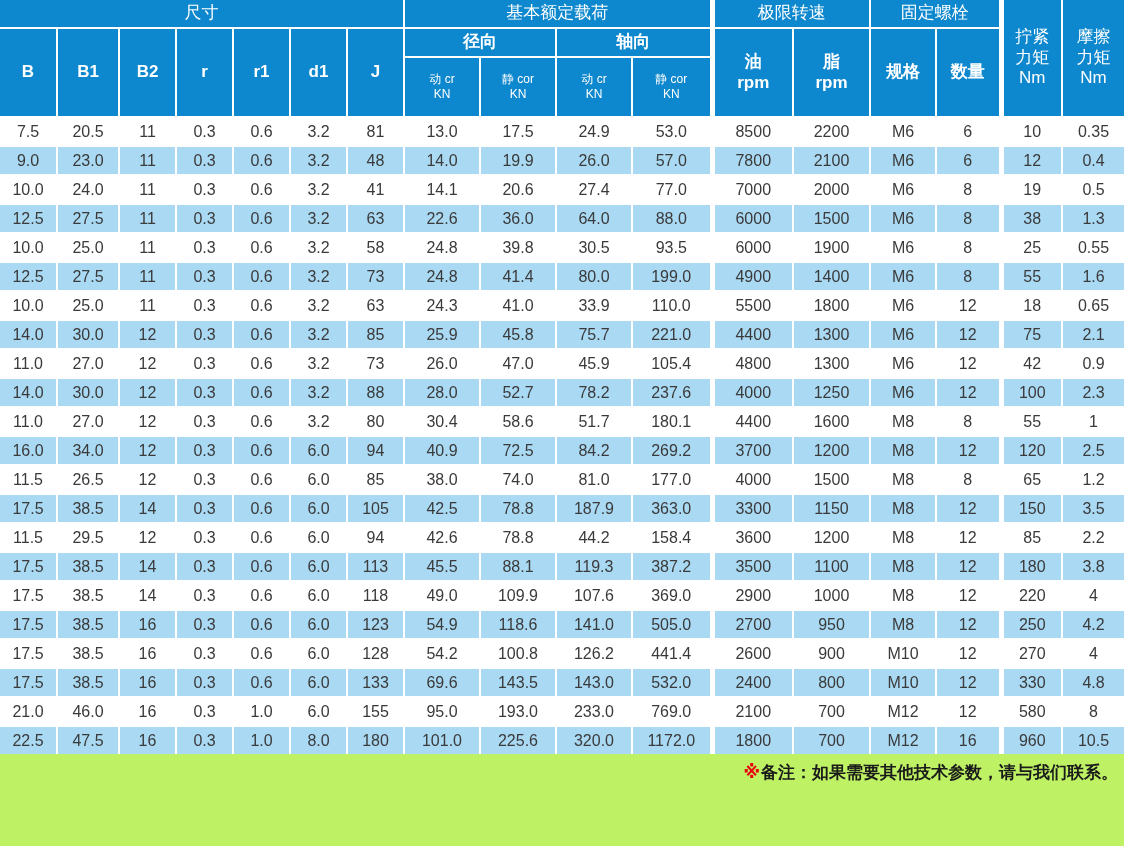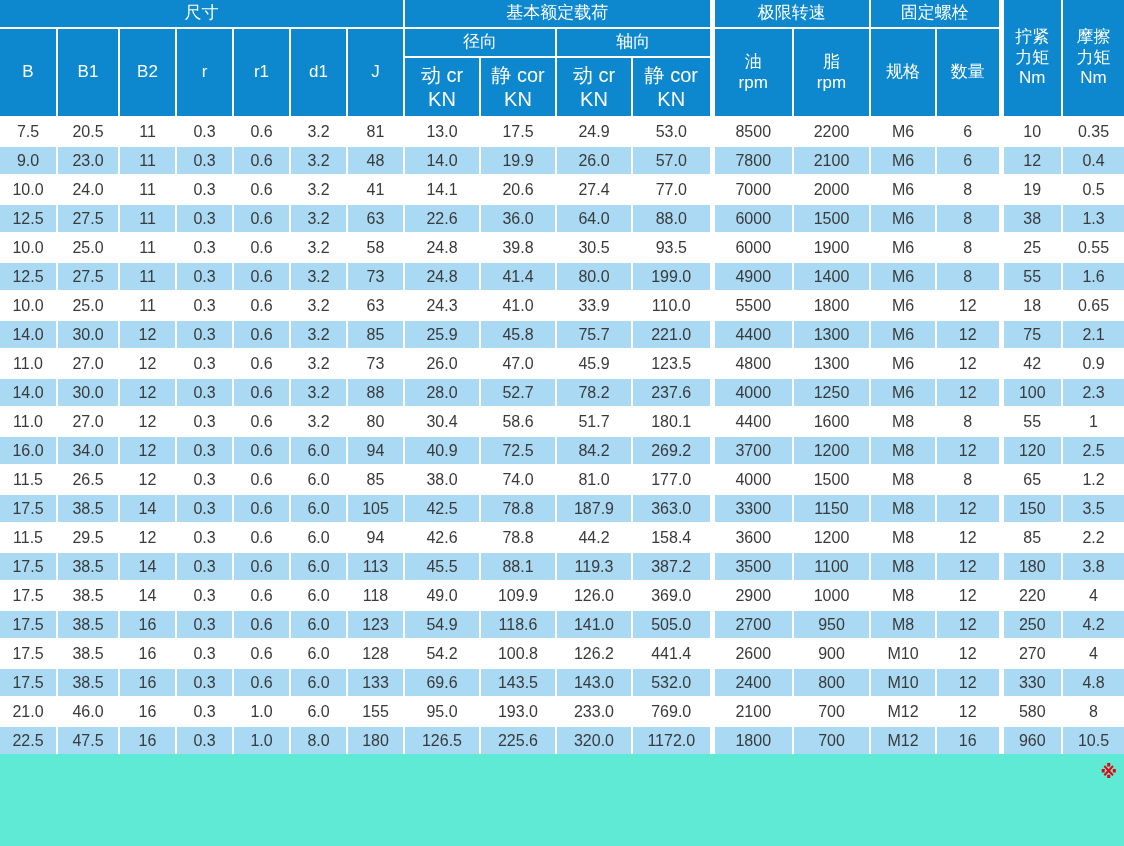--- a/index.html
+++ b/index.html
@@ -5,21 +5,21 @@
   html, body {
     margin: 0;
     padding: 0;
     background: #ffffff;
     font-family: "Liberation Sans", "DejaVu Sans", sans-serif;
   }
   .page {
     width: 1124px;
     height: 846px;
     overflow: hidden;
-    background: #5eead4;
+    background: #bef264;
   }
   table.spec {
     width: 1124px;
     border-collapse: collapse;
     table-layout: fixed;
     border: hidden; 
   }
   table.spec th, table.spec td {
     border: 2px solid #ffffff;
     text-align: center;
@@ -29,22 +29,22 @@
   }
   thead th {
     background: #0d87cd;
     color: #ffffff;
     font-weight: normal;
     font-size: 17px;
     line-height: 1.22;
     white-space: pre-line;
   }
   thead tr.group-row th { height: 27px; }
-  thead tr.subgroup-row th { height: 27px; }
-  thead tr.unit-row th { height: 58px; font-size: 20px; }
+  thead tr.subgroup-row th { height: 27px; font-weight: bold; }
+  thead tr.unit-row th { height: 58px; font-size: 12px; }
   tbody td {
     height: 27px;
     color: #3a3a3a;
     font-size: 16px;
     background: #ffffff;
   }
   tbody tr.stripe td { background: #a9d9f3; }
   .bl-thick { border-left-width: 5px !important; }
   .footer-note {
     width: 1118px;
@@ -282,21 +282,21 @@
           <td>11.0</td>
           <td>27.0</td>
           <td>12</td>
           <td>0.3</td>
           <td>0.6</td>
           <td>3.2</td>
           <td>73</td>
           <td>26.0</td>
           <td>47.0</td>
           <td>45.9</td>
-          <td>123.5</td>
+          <td>105.4</td>
           <td class="bl-thick">4800</td>
           <td>1300</td>
           <td>M6</td>
           <td>12</td>
           <td class="bl-thick">42</td>
           <td>0.9</td>
         </tr>
         <tr class="stripe">
           <td>14.0</td>
           <td>30.0</td>
@@ -433,21 +433,21 @@
         <tr>
           <td>17.5</td>
           <td>38.5</td>
           <td>14</td>
           <td>0.3</td>
           <td>0.6</td>
           <td>6.0</td>
           <td>118</td>
           <td>49.0</td>
           <td>109.9</td>
-          <td>126.0</td>
+          <td>107.6</td>
           <td>369.0</td>
           <td class="bl-thick">2900</td>
           <td>1000</td>
           <td>M8</td>
           <td>12</td>
           <td class="bl-thick">220</td>
           <td>4</td>
         </tr>
         <tr class="stripe">
           <td>17.5</td>
@@ -526,30 +526,31 @@
           <td>8</td>
         </tr>
         <tr class="stripe">
           <td>22.5</td>
           <td>47.5</td>
           <td>16</td>
           <td>0.3</td>
           <td>1.0</td>
           <td>8.0</td>
           <td>180</td>
-          <td>126.5</td>
+          <td>101.0</td>
           <td>225.6</td>
           <td>320.0</td>
           <td>1172.0</td>
           <td class="bl-thick">1800</td>
           <td>700</td>
           <td>M12</td>
           <td>16</td>
           <td class="bl-thick">960</td>
           <td>10.5</td>
         </tr>
       </tbody>
   </table>
 
   <div class="footer-note">
     <span class="marker">※</span>
+    <span>备注：如果需要其他技术参数，请与我们联系。</span>
   </div>
 </div>
 
 </body></html>

